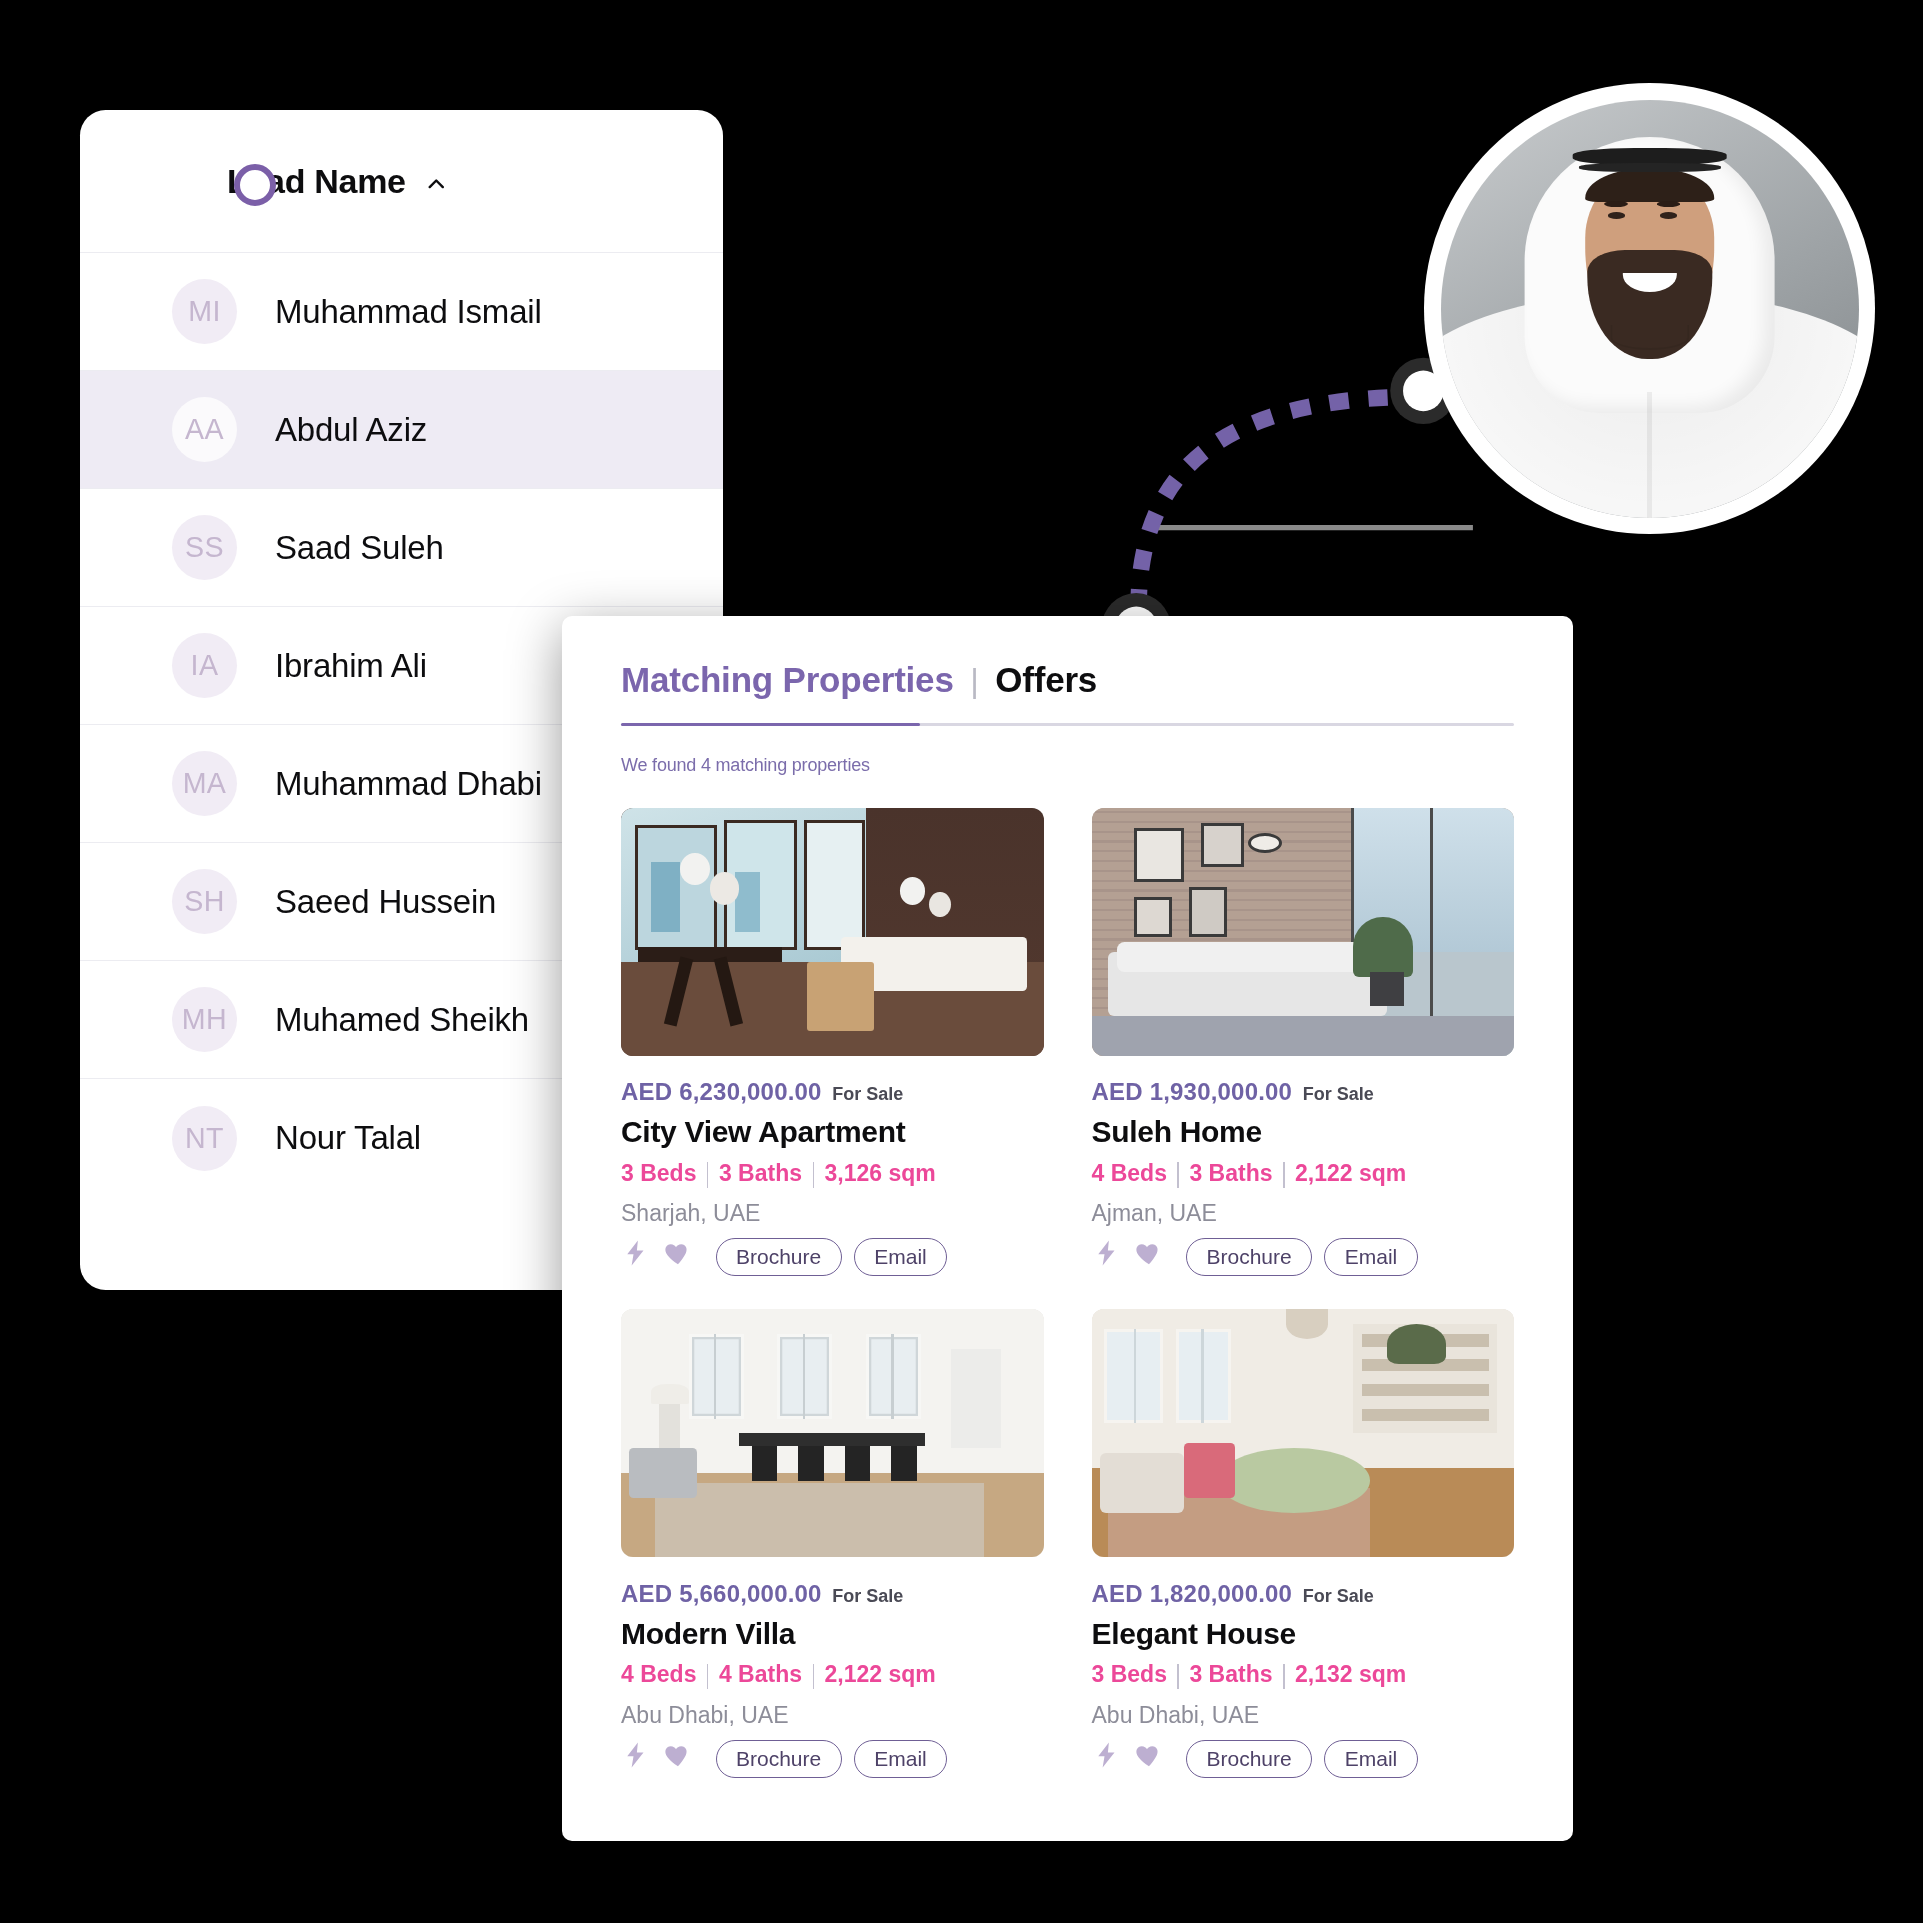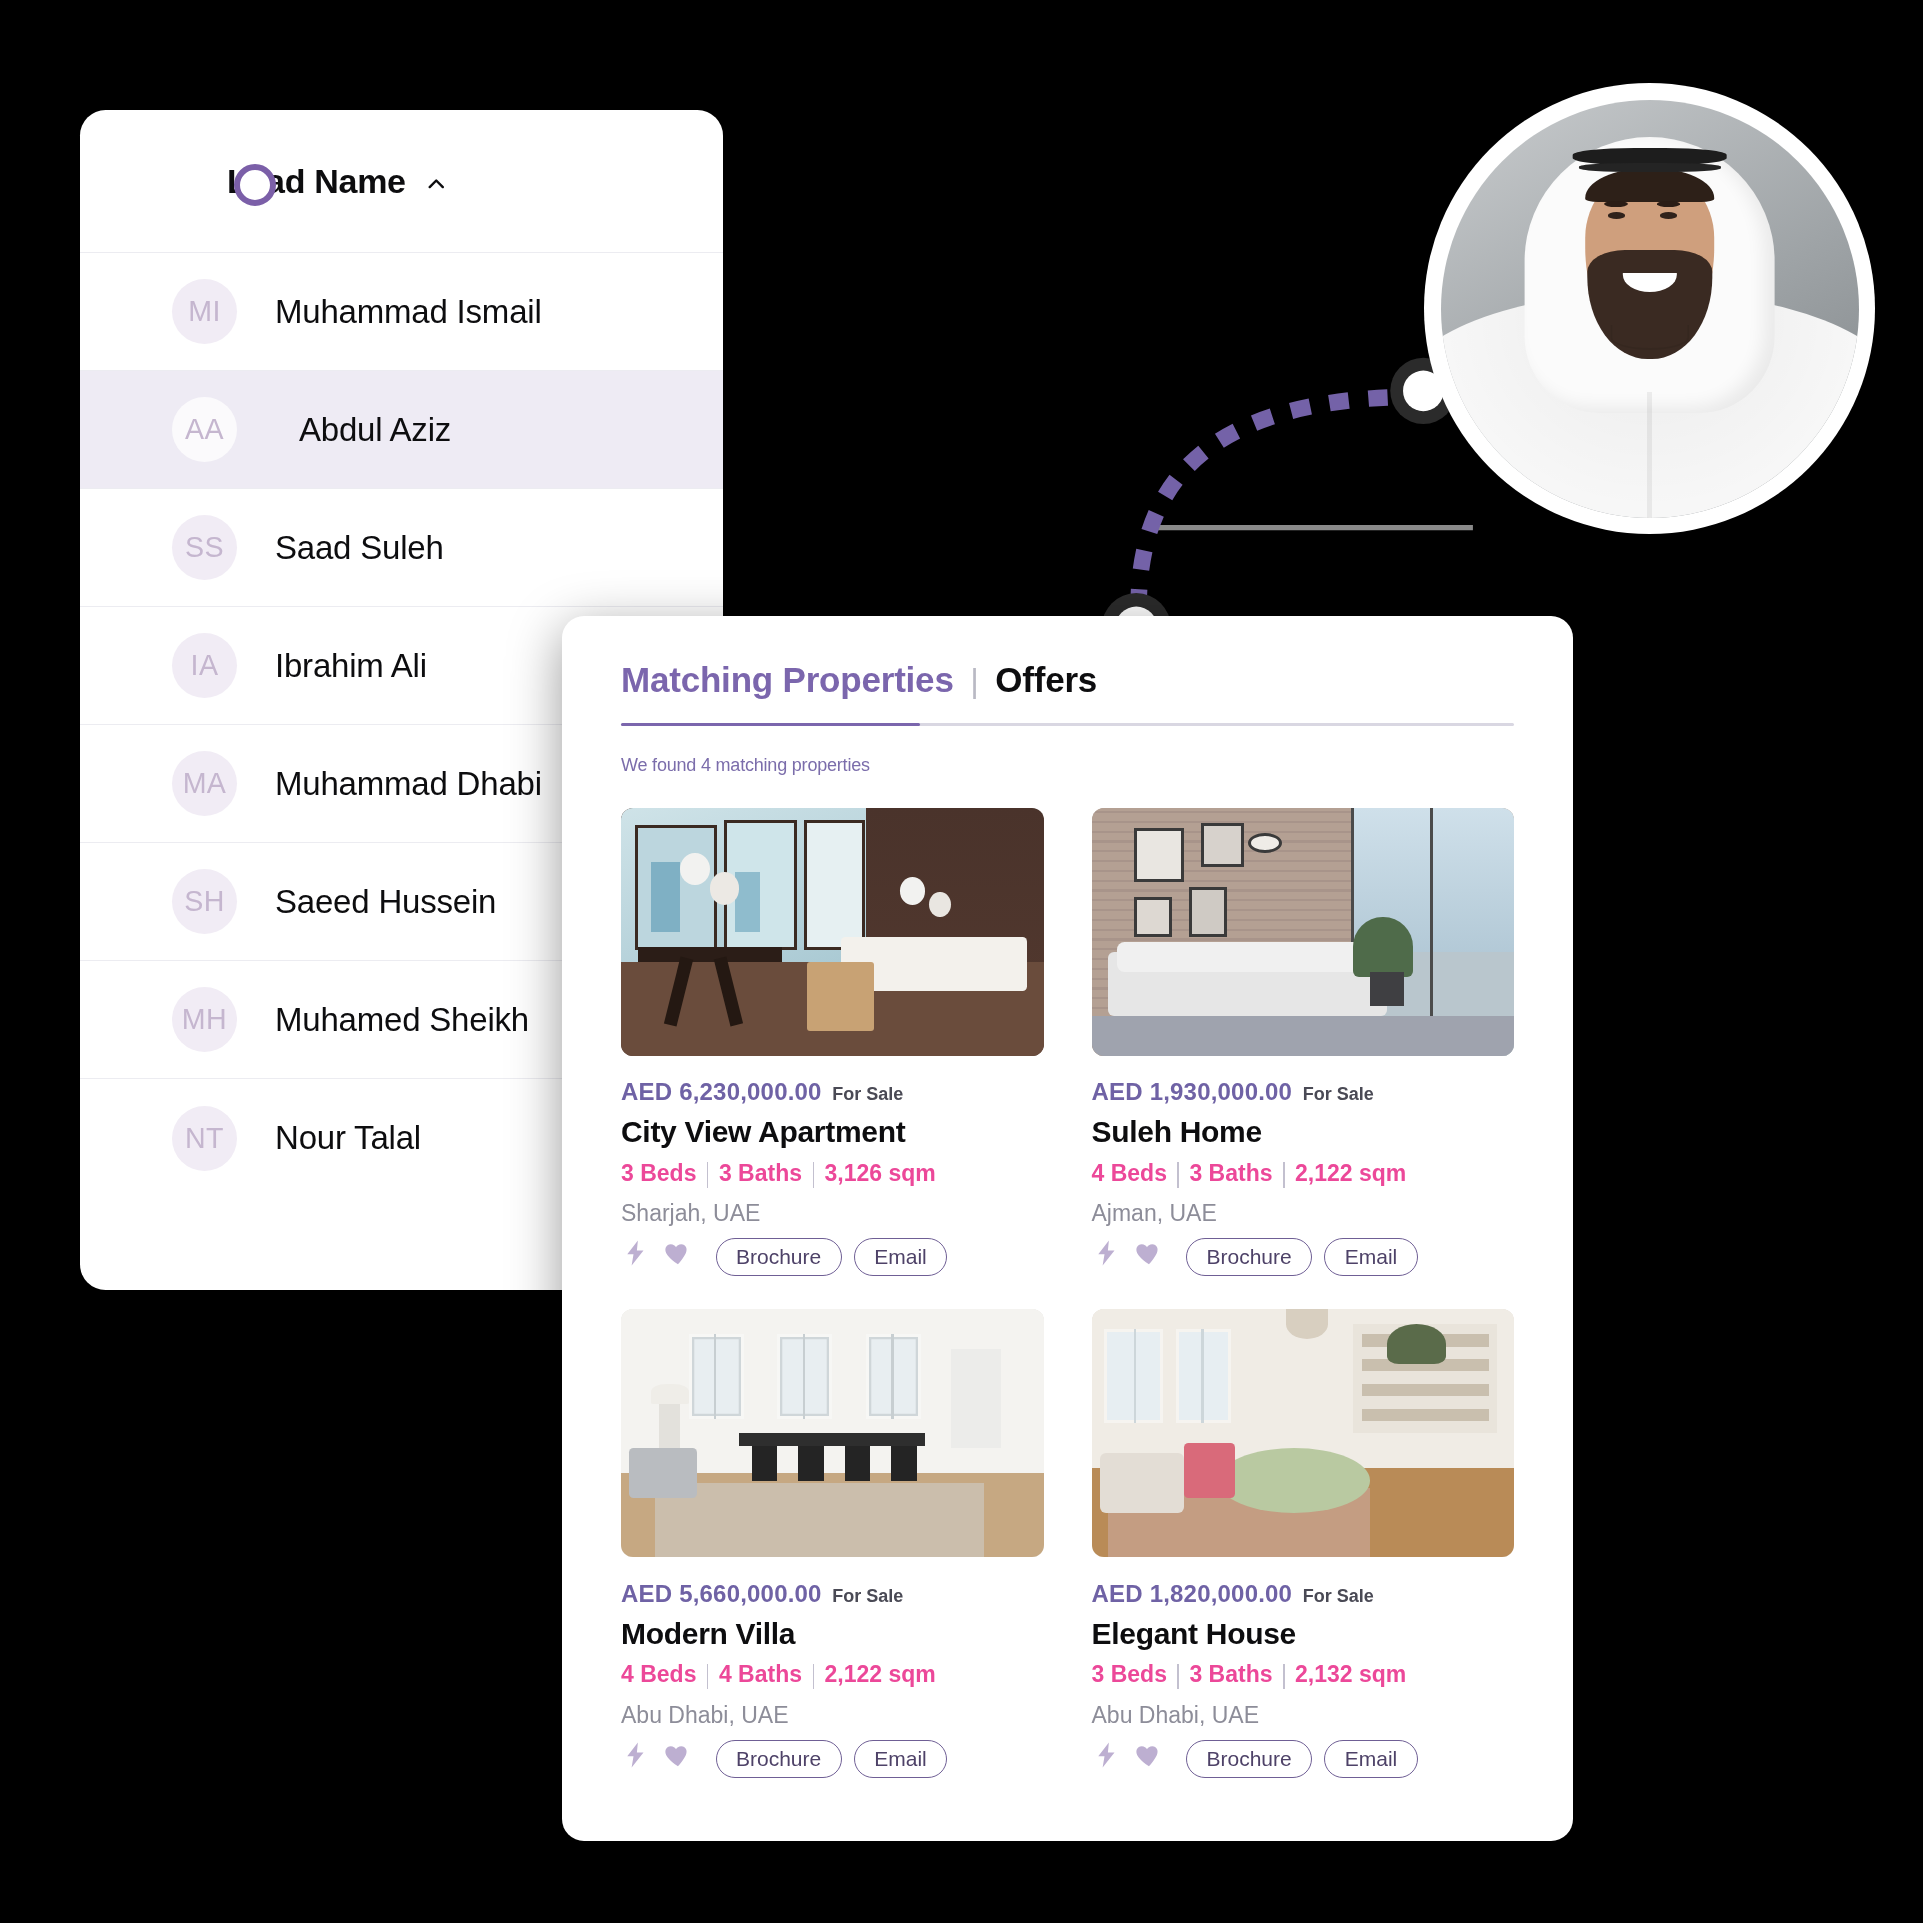--- a/index.html
+++ b/index.html
@@ -44,21 +44,21 @@
   }
   .sort-caret svg { display:block; }
 
   .lead-row {
     height: 118px;
     display: flex; align-items: center;
     padding-left: 92px;
     border-bottom: 1.5px solid #ececf1;
     background: #ffffff;
   }
-  .lead-row.selected { background: #eeebf4; gap: 24px; }
+  .lead-row.selected { background: #eeebf4; }
   .lead-row:last-child { border-bottom: none; }
   .avatar {
     width: 65px; height: 65px; border-radius: 50%;
     background: #f1ecf5;
     display: flex; align-items: center; justify-content: center;
     color: #c5b6cf; font-size: 28.6px; font-weight: 400;
     letter-spacing: 0.4px; flex: none;
   }
   .lead-row.selected .avatar { background: #fbfafc; }
   .lead-name {
@@ -144,21 +144,21 @@
     width:19%; height:6%;
     border: 2.3px solid rgba(0,0,0,0.07);
     border-radius: 0 0 50% 50%;
     border-top:none;
   }
 
   
   .props-card {
     position:absolute; left:562px; top:616px;
     width: 1011px; height: 1225px;
-    background:#ffffff; border-radius: 22px;
+    background:#ffffff; border-radius: 10px;
     box-shadow: 0 13.5px 53px rgba(0,0,0,0.40);
     z-index: 4;
     padding: 44px 59px 0 59px;
     overflow:hidden;
   }
   .tabs { display:flex; align-items:baseline; }
   .tab {
     font-size: 35px; font-weight: 700; letter-spacing:-0.2px;
     white-space:nowrap;
   }

